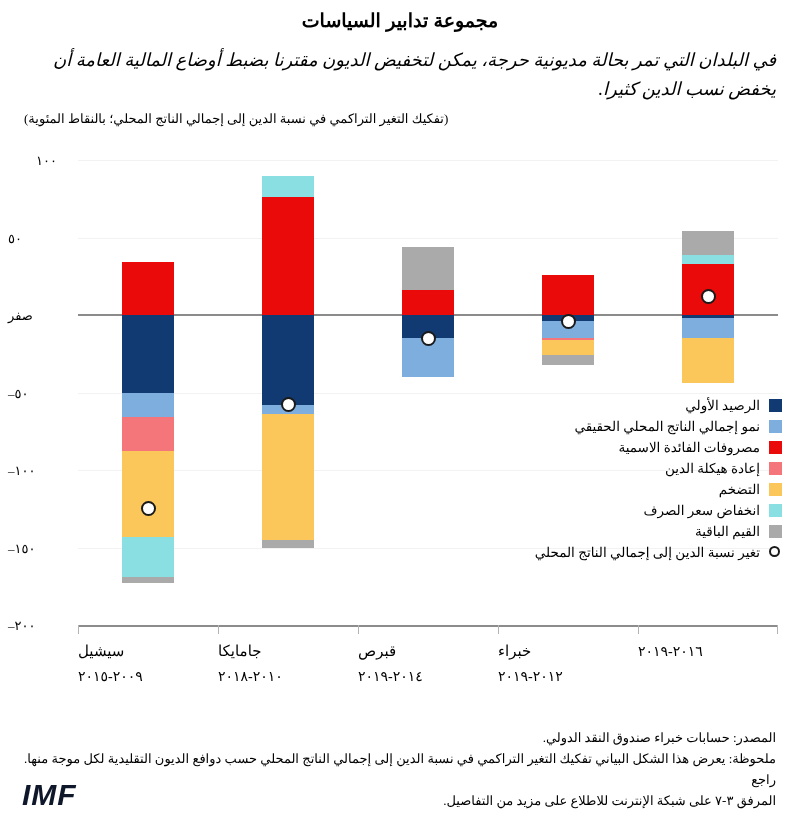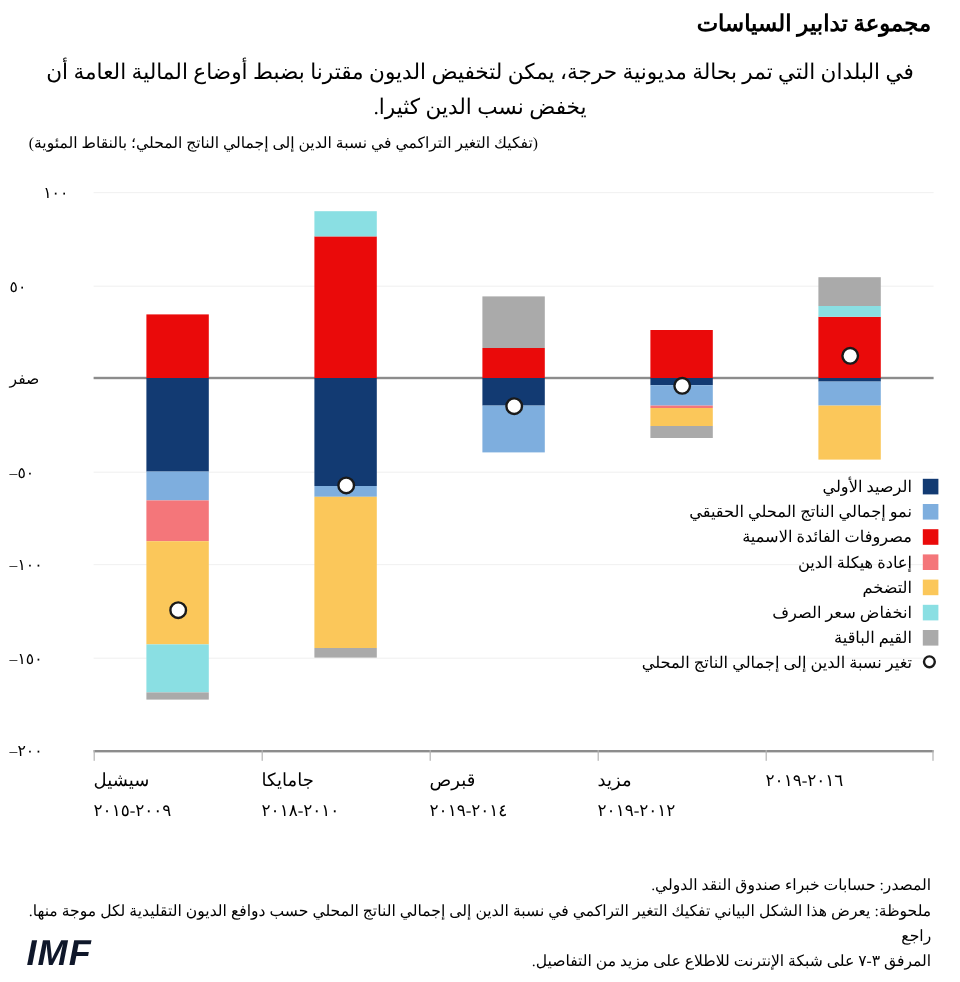--- a/index.html
+++ b/index.html
@@ -10,29 +10,29 @@
     font-family:"Liberation Serif", serif;
     color:#000000;
     overflow:hidden;
     position:relative;
   }
   .page{position:relative;width:800px;height:818px;}
 
   
   .title{
     position:absolute;top:8px;right:24px;width:752px;
-    text-align:right;
-    font-family:Liberation Serif, serif;
+    text-align:center;
+    font-family:Liberation Sans, sans-serif;
     font-weight:bold;font-size:19px;line-height:26px;
     direction:rtl;
   }
   .subtitle{
     position:absolute;top:46px;right:24px;width:752px;
-    text-align:center;direction:rtl;
-    font-size:18px;line-height:29px;
+    text-align:right;direction:rtl;
+    font-size:18px;line-height:29px;font-style:italic;
   }
   .units{
     position:absolute;top:110px;right:24px;width:752px;
     text-align:left;direction:rtl;
     font-size:13px;line-height:18px;
   }
 
   
   .plot-area{
     position:absolute;
@@ -204,21 +204,21 @@
       </div>
       <div class="xlabel" style="left: 140px; width: 140px;">
         <div>جامايكا</div>
         <span class="yr">٢٠١٠-٢٠١٨</span>
       </div>
       <div class="xlabel" style="left: 280px; width: 140px;">
         <div>قبرص</div>
         <span class="yr">٢٠١٤-٢٠١٩</span>
       </div>
       <div class="xlabel" style="left: 420px; width: 140px;">
-        <div>مزيد</div>
+        <div>خبراء</div>
         <span class="yr">٢٠١٢-٢٠١٩</span>
       </div>
       <div class="xlabel" style="left: 560px; width: 140px;">
         <span class="yr">٢٠١٦-٢٠١٩</span>
       </div>
     </div>
 
   <div class="legend" id="legend">
       <div class="legend-row">
         <span class="legend-swatch" style="background: rgb(18, 58, 114);"></span>

